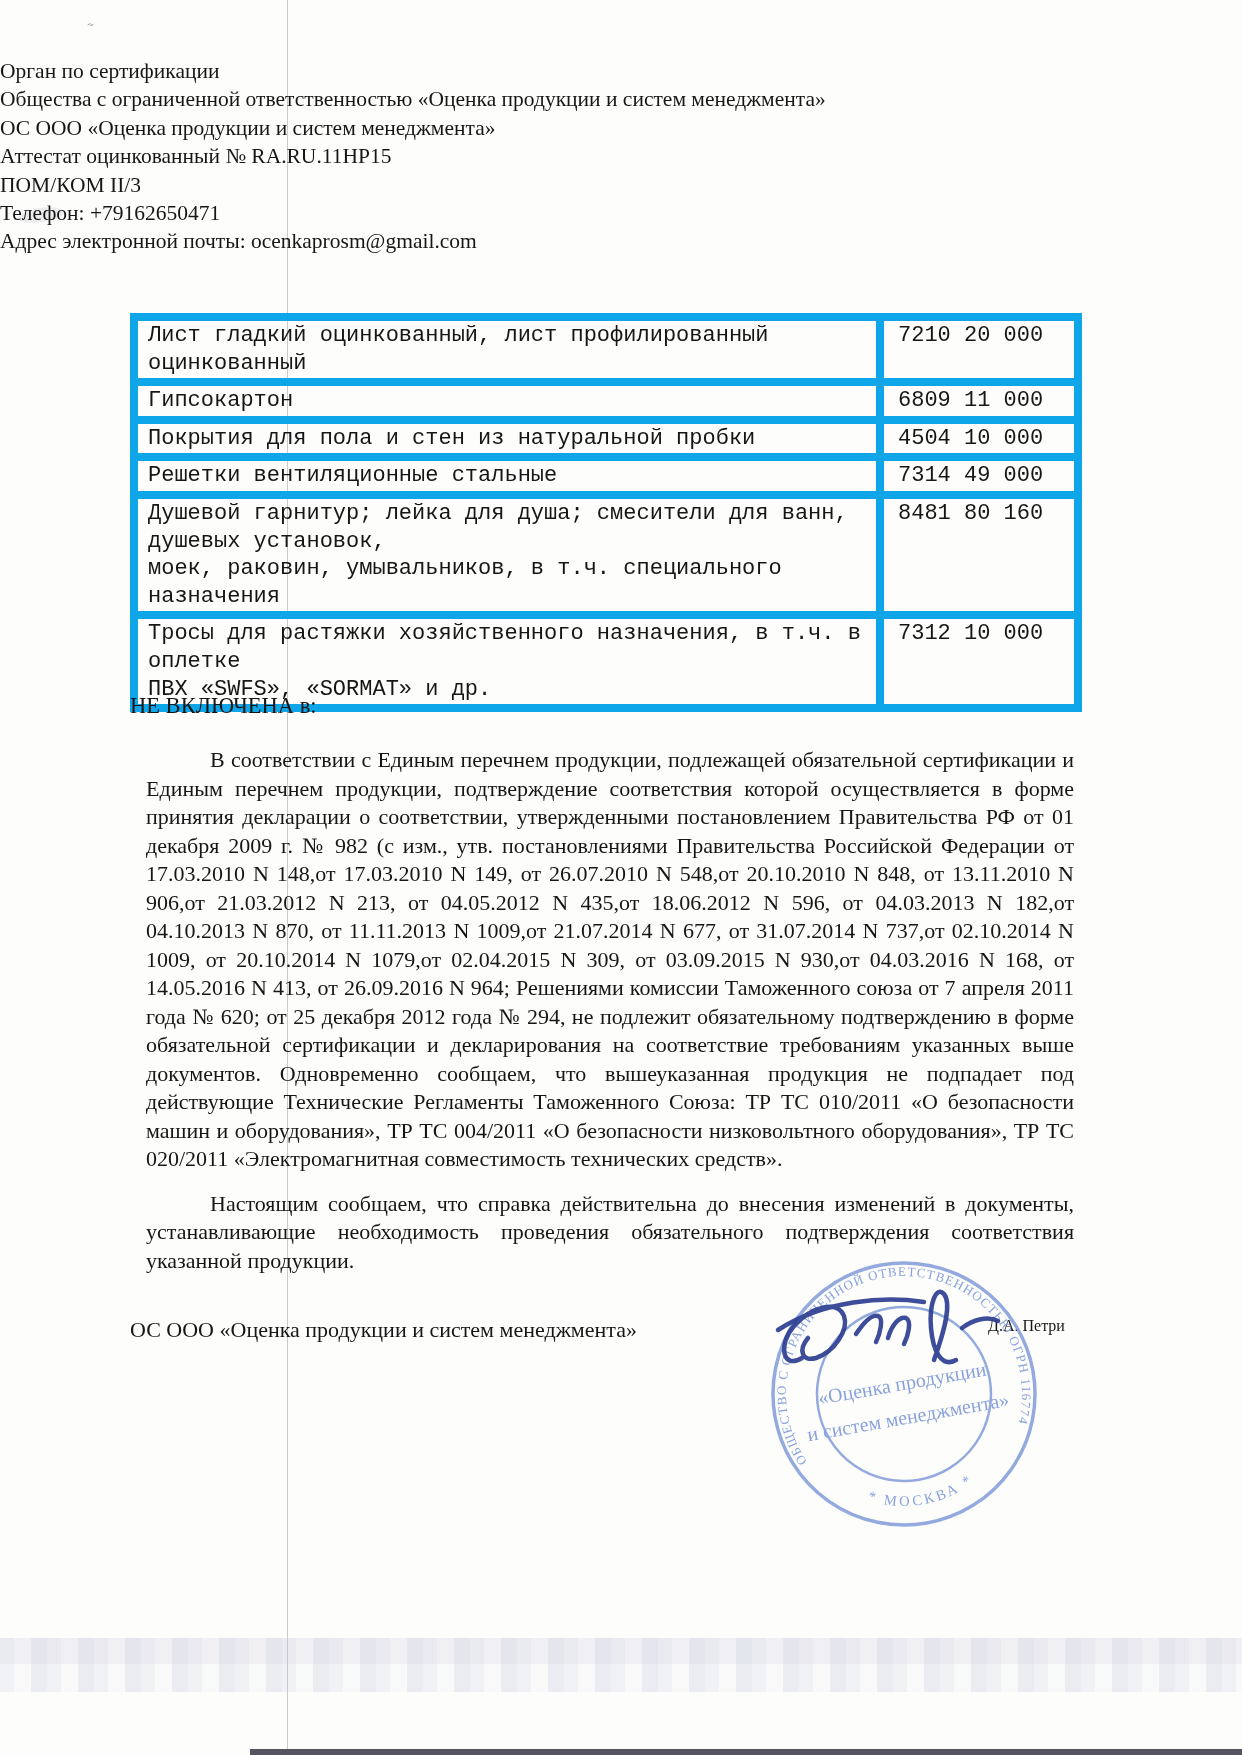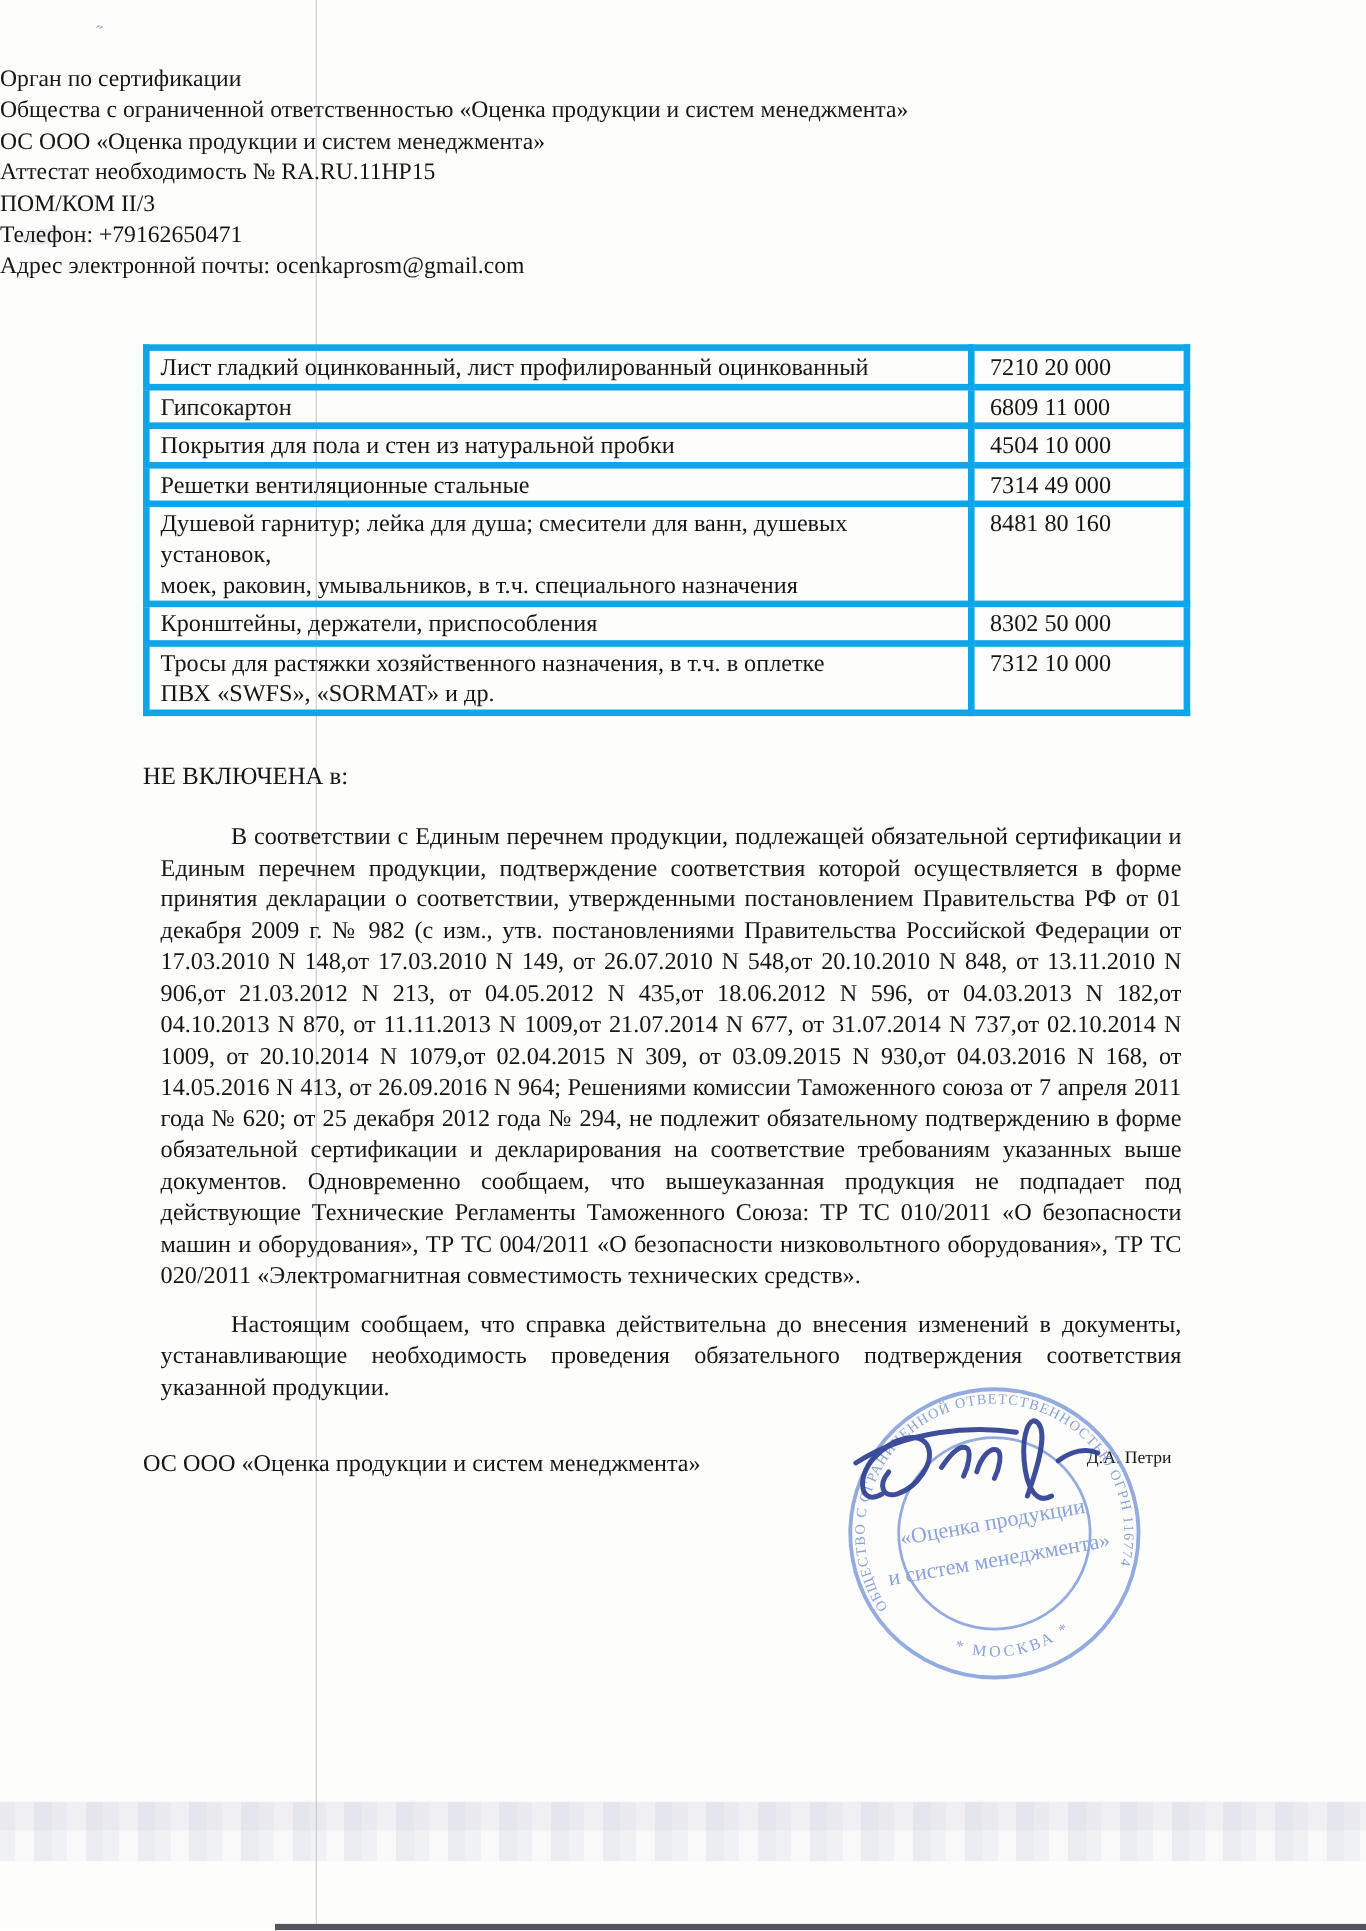--- a/index.html
+++ b/index.html
@@ -25,22 +25,22 @@
   .bottom-edge { position:absolute; left:250px; top:1749px; width:992px; height:6px;
     background:#555560; }
 
   
   .header { position:absolute; top:57px; left:0; right:206px; text-align:left;
     font-size:21.5px; line-height:28.4px; white-space:nowrap; }
 
   
   .products { position:absolute; top:313px; left:130px; width:952px;
     border-collapse:collapse; font-size:22px; table-layout:fixed; }
-  .products td { border:6px solid #0ea5e9; vertical-align:top;
-    padding:1px 8px 1px 10px; line-height:27.6px; }
+  .products td { border:8px solid #0ea5e9; vertical-align:top;
+    padding:1px 8px 1px 10px; line-height:27.6px;font-family:Liberation Mono, monospace; }
   .products td.product { white-space:pre-line; }
   .products td.code { width:168px; padding-left:14px; }
 
   .not-included { position:absolute; top:693px; left:130px; font-size:22.5px; }
 
   .body-text { position:absolute; top:730px; left:130px; width:960px;
     font-size:22px; line-height:28.5px; text-align:justify; }
   .body-text p { margin:16px; text-indent:64px; }
 
   .sig-org  { position:absolute; top:1317px; left:130px;  font-size:22px; }
@@ -58,21 +58,21 @@
   <div class="squiggle">˝</div>
   <div class="smudge"></div>
   <div class="bottom-band"></div>
   <div class="bottom-band2"></div>
   <div class="bottom-edge"></div>
 
   <div class="header">
     <div>Орган по сертификации</div>
     <div>Общества с ограниченной ответственностью «Оценка продукции и систем менеджмента»</div>
     <div>ОС ООО «Оценка продукции и систем менеджмента»</div>
-    <div>Аттестат необходимость № RA.RU.11НР15</div>
+    <div>Аттестат оцинкованный № RA.RU.11НР15</div>
     <div>ПОМ/КОМ II/3</div>
     <div>Телефон: +79162650471</div>
     <div>Адрес электронной почты: ocenkaprosm@gmail.com</div>
   </div>
 
   <table class="products">
     <tbody>
       <tr>
         <td class="product">Лист гладкий оцинкованный, лист профилированный оцинкованный</td>
         <td class="code">7210 20 000</td>
@@ -86,24 +86,20 @@
         <td class="code">4504 10 000</td>
       </tr>
       <tr>
         <td class="product">Решетки вентиляционные стальные</td>
         <td class="code">7314 49 000</td>
       </tr>
       <tr>
         <td class="product">Душевой гарнитур; лейка для душа; смесители для ванн, душевых установок,
 моек, раковин, умывальников, в т.ч. специального назначения</td>
         <td class="code">8481 80 160</td>
-      </tr>
-      <tr>
-        <td class="product">Кронштейны, держатели, приспособления</td>
-        <td class="code">8302 50 000</td>
       </tr>
       <tr>
         <td class="product">Тросы для растяжки хозяйственного назначения,  в т.ч. в оплетке
 ПВХ  «SWFS», «SORMAT» и др.</td>
         <td class="code">7312 10 000</td>
       </tr>
     </tbody>
   </table>
 
   <div class="not-included">НЕ ВКЛЮЧЕНА в:</div>

